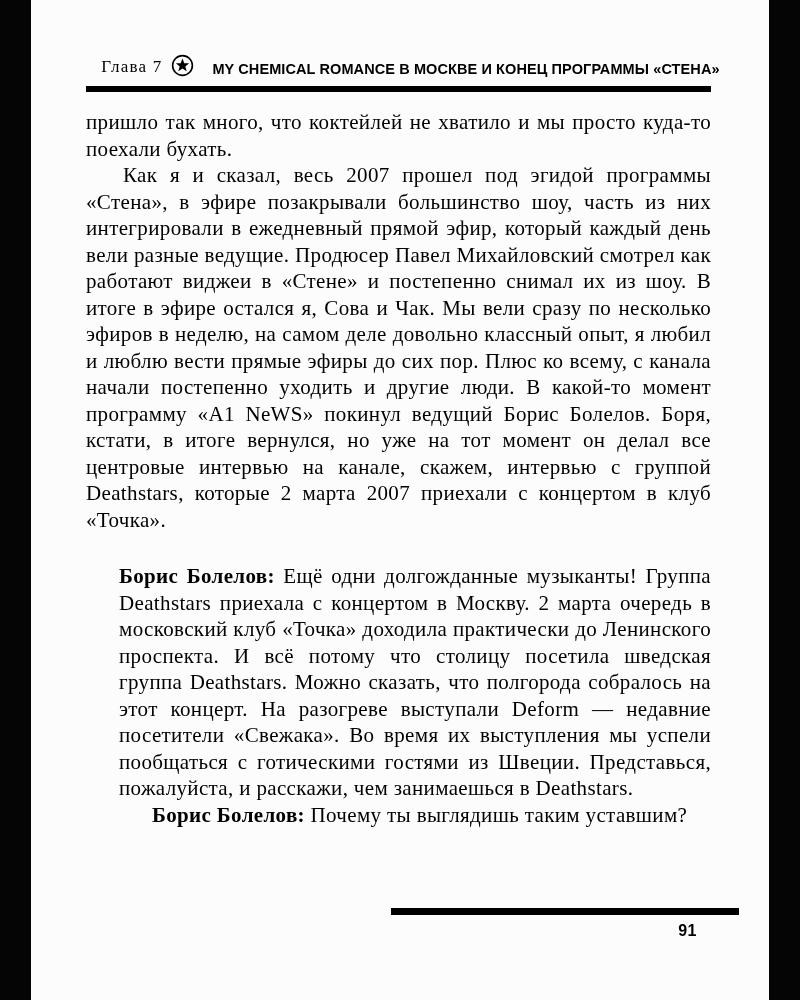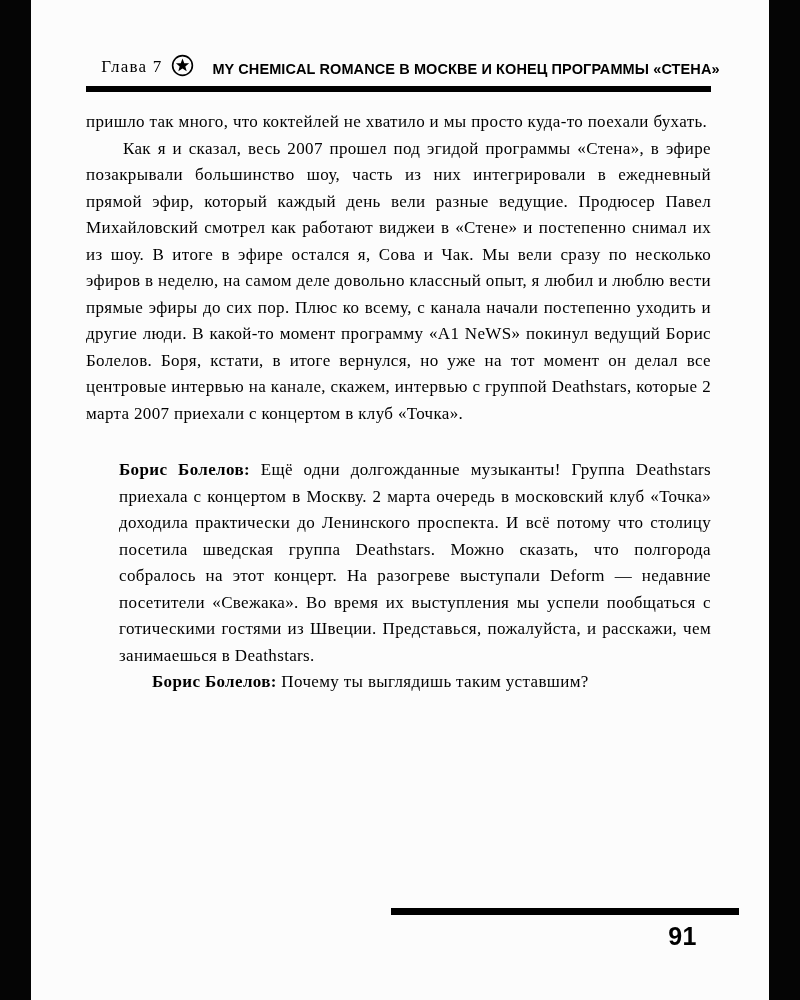--- a/index.html
+++ b/index.html
@@ -64,21 +64,21 @@
     background: #000;
   }
   .header-rule {
     height: 6px;
     margin-top: 9px;
   }
 
   
   main {
     margin-top: 17px;
-    font-size: 17px;
+    font-size: 21px;
     line-height: 26.5px;
     text-align: justify;
     letter-spacing: 0.35px;
   }
   main p { margin: 0; }
   .indent { text-indent: 37px; }
 
   
   .interview {
     margin-top: 30px;
@@ -94,21 +94,21 @@
     right: 30px;
     top: 908px;
     height: 7px;
   }
   .page-number {
     position: absolute;
     top: 922px;
     right: 72px;
     font-family: "Liberation Sans", sans-serif;
     font-weight: bold;
-    font-size: 25px;
+    font-size: 16px;
     letter-spacing: 0.5px;
   }
 </style>
 </head>
 <body>
 
 <div class="scan-strip strip-left"></div>
 <div class="scan-strip strip-right"></div>
 
 <div class="page">

